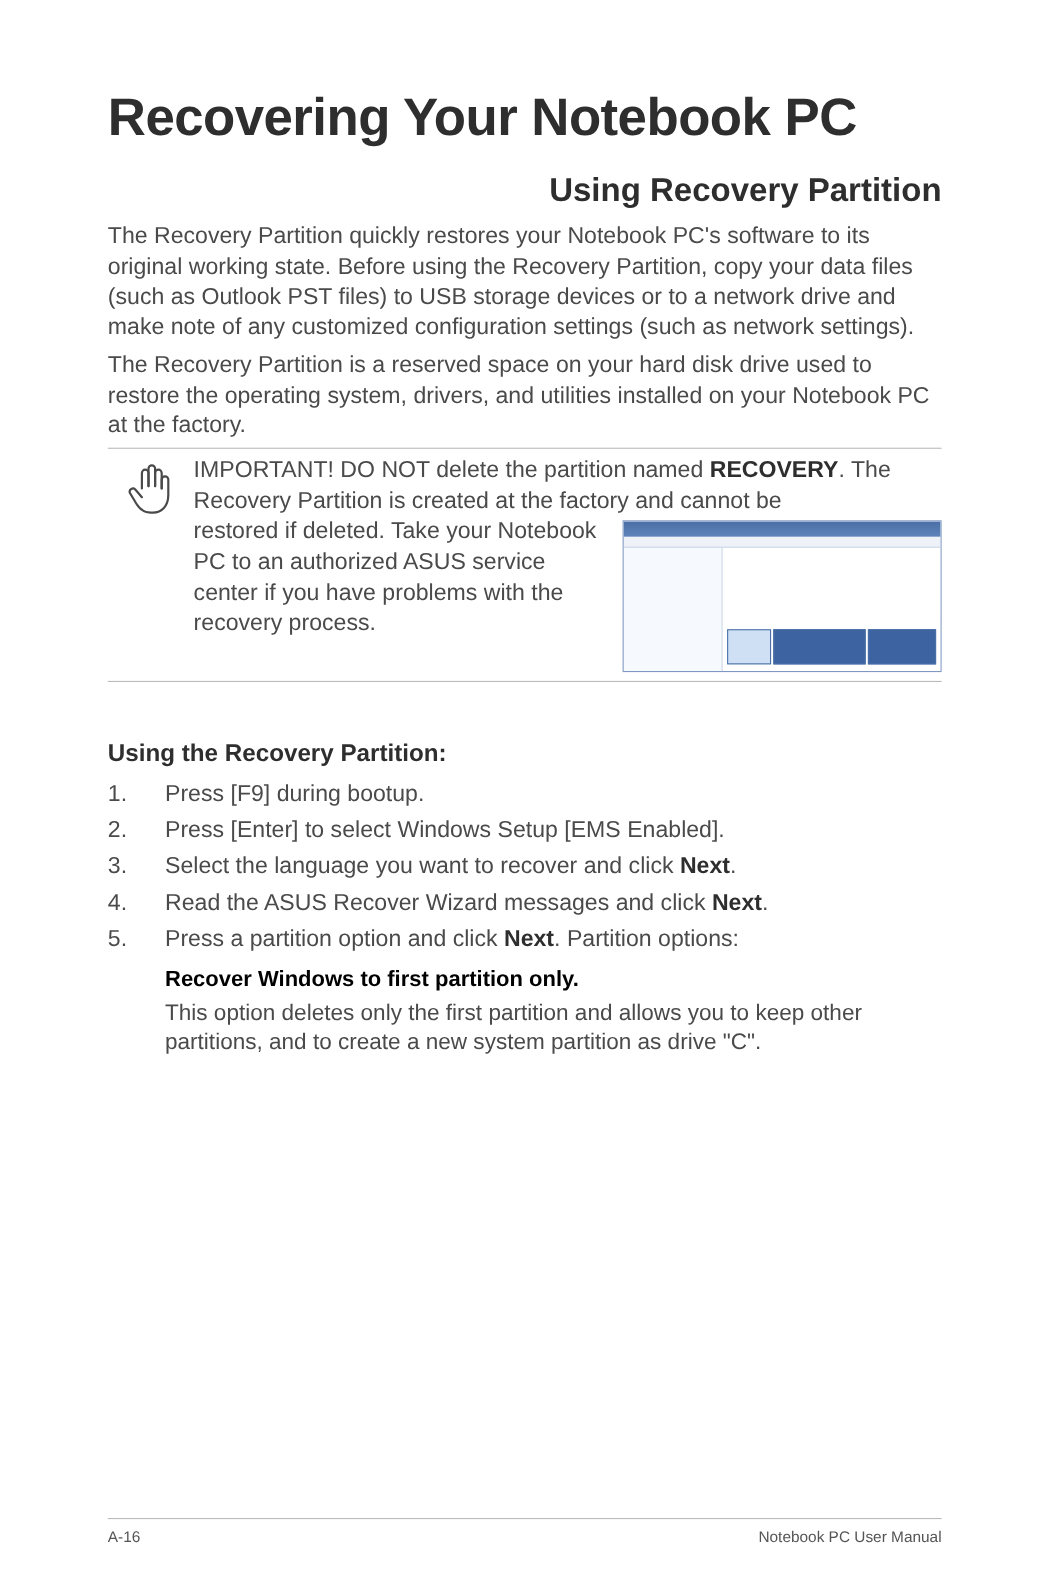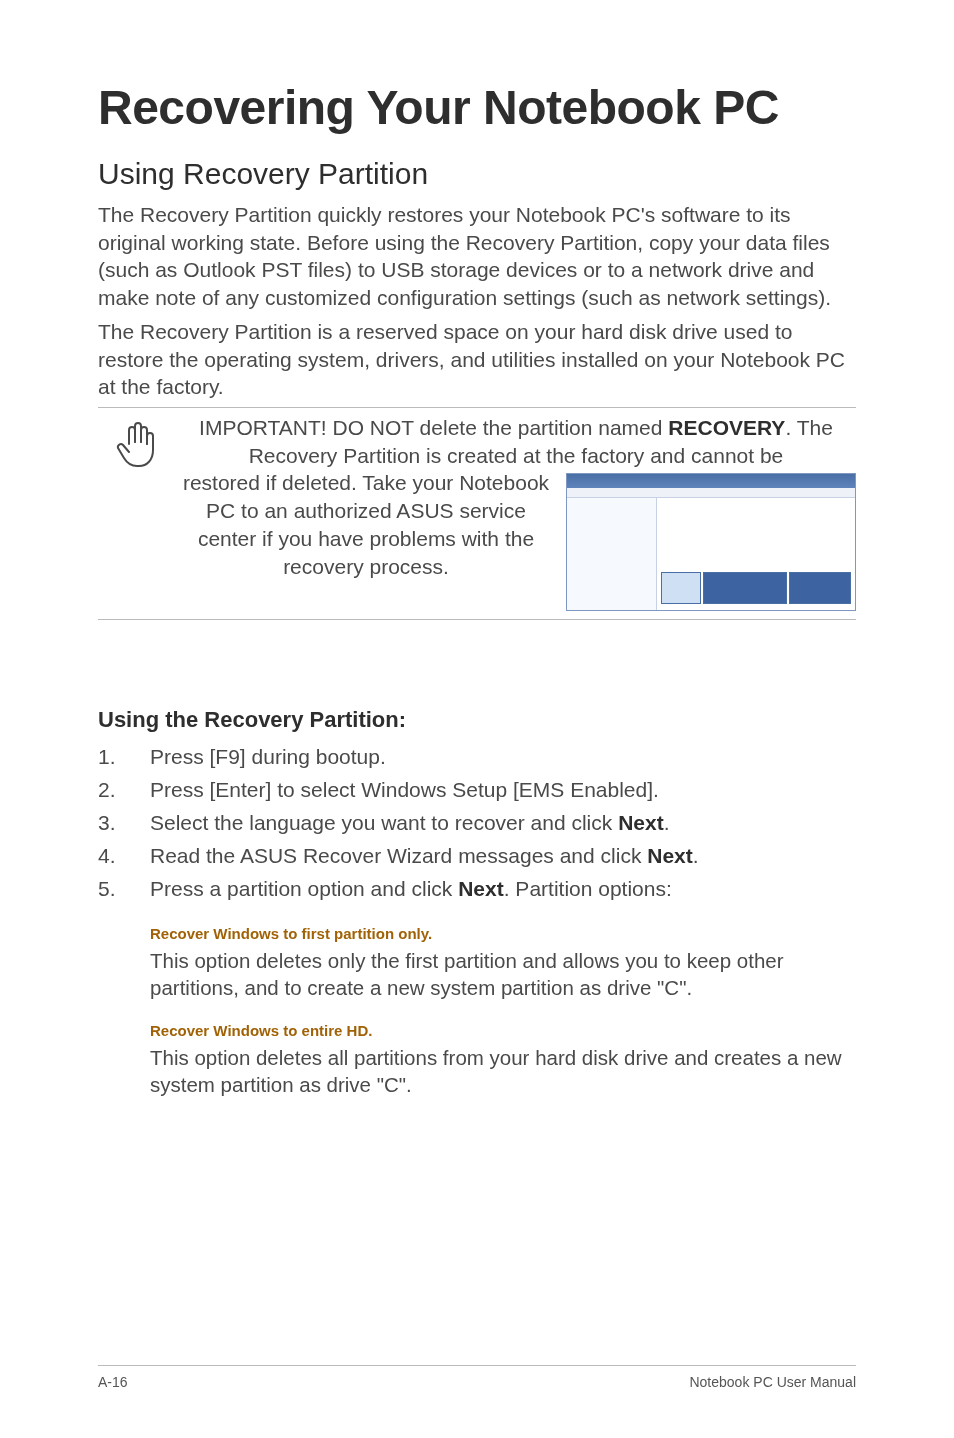--- a/index.html
+++ b/index.html
@@ -16,24 +16,25 @@
     h1 {
       font-family: "Arial Black", "Segoe UI", Arial, sans-serif;
       font-weight: 900;
       font-size: 48px;
       letter-spacing: -0.5px;
       color: #2e2e2e;
       margin-bottom: 22px;
     }
     h2 {
       font-family: "Segoe UI", Arial, sans-serif;
-      font-weight: 400;
+      font-weight: 700;
       font-size: 30px;
       color: #2e2e2e;
       margin-bottom: 10px;
+      text-align: right;
     }
     h3 {
       font-family: "Segoe UI", Arial, sans-serif;
       font-weight: 700;
       font-size: 22px;
       color: #2e2e2e;
       margin-top: 22px;
       margin-bottom: 8px;
     }
     .para {
@@ -42,21 +43,20 @@
       line-height: 1.32;
       margin-bottom: 6px;
     }
     .note-row {
       display: flex;
       align-items: flex-start;
       border-top: 1px solid #bbb;
       border-bottom: 1px solid #bbb;
       margin-top: 0;
       padding: 6px 0 0 0;
-      text-align: center;
     }
     .note-icon-cell {
       width: 78px;
       flex-shrink: 0;
       display: flex;
       justify-content: center;
       padding-top: 4px;
     }
     .note-body {
       flex: 1;
@@ -143,33 +143,33 @@
       top: 0;
       font-size: 21px;
       color: #4a4a4a;
     }
     .sub {
       margin-top: 4px;
       margin-bottom: 6px;
     }
     .sub-title {
       font-weight: 700;
-      color: #a16207;
-      font-size: 15px;
-      margin-top: 20px;
+      color: #000000;
+      font-size: 20px;
+      margin-top: 8px;
     }
     .sub-body {
       font-size: 20.5px;
       color: #4a4a4a;
       line-height: 1.32;
       margin-top: 2px;
     }
     .footer {
       position: absolute;
-      bottom: 48px;
+      bottom: 33px;
       left: 98px;
       right: 98px;
       border-top: 1px solid #bbb;
       padding-top: 8px;
       display: flex;
       justify-content: space-between;
       font-size: 14px;
       color: #555;
     }
     .hand-icon { width:46px; height:52px; }
@@ -214,41 +214,37 @@
                 <div class="shot-bar b"></div>
                 <div class="shot-bar c"></div>
               </div>
             </div>
           </div>
         </div>
       </div>
     </div>
   </div>
 
-  <h3 style="margin-top:87px">Using the Recovery Partition:</h3>
+  <h3 style="margin-top:52px">Using the Recovery Partition:</h3>
 
   <ol class="steps">
     <li>Press [F9] during bootup.</li>
     <li>Press [Enter] to select Windows Setup [EMS Enabled].</li>
     <li>
       <span>Select the language you want to recover and click </span><b>Next</b><span>.</span>
     </li>
     <li>
       <span>Read the ASUS Recover Wizard messages and click </span><b>Next</b><span>.</span>
     </li>
     <li>
       <span>Press a partition option and click </span><b>Next</b><span>. Partition options:</span>
       <div class="sub">
         <div class="sub-title">Recover Windows to first partition only.</div>
         <div class="sub-body">This option deletes only the first partition and allows you to keep other partitions, and to create a new system partition as drive "C".</div>
       </div>
-      <div class="sub">
-        <div class="sub-title">Recover Windows to entire HD.</div>
-        <div class="sub-body">This option deletes all partitions from your hard disk drive and creates a new system partition as drive "C".</div>
-      </div>
     </li>
   </ol>
 
 </div>
 
 <div class="footer">
   <span>A-16</span>
   <span>Notebook PC User Manual</span>
 </div>
 

